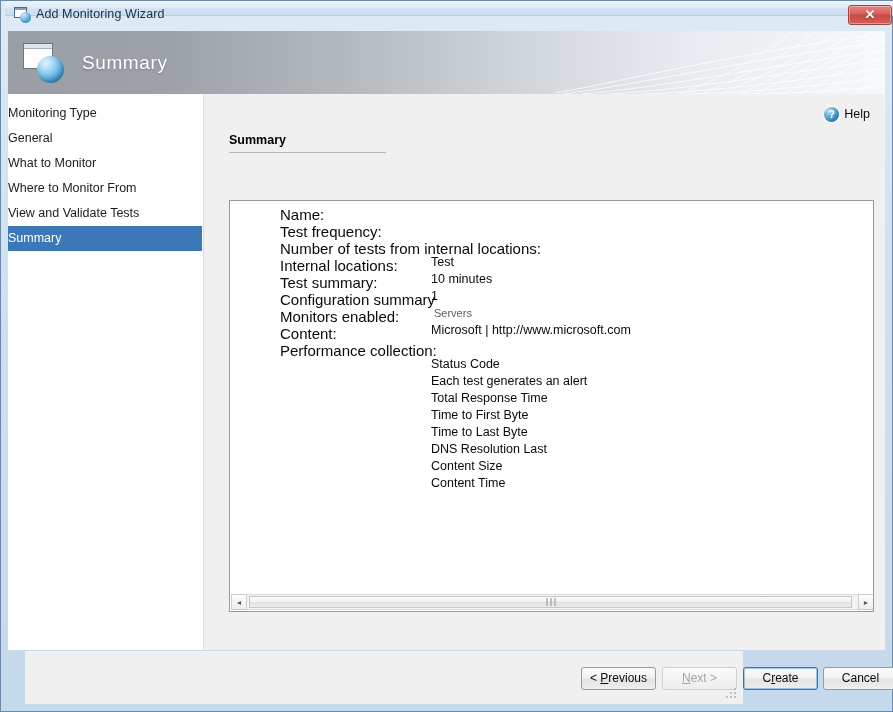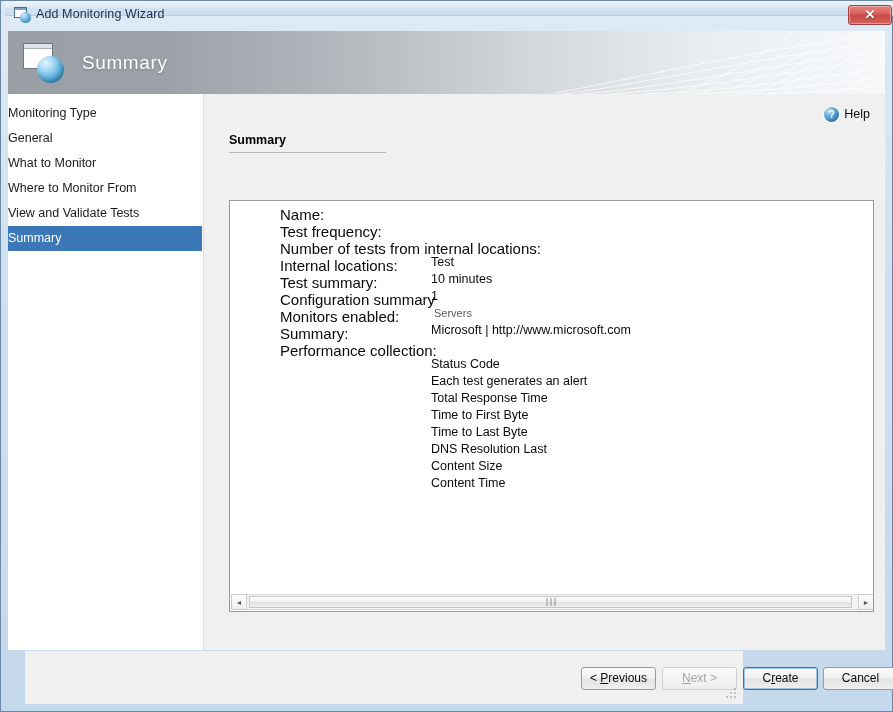--- a/index.html
+++ b/index.html
@@ -485,21 +485,21 @@
               </div>
               <div class="srow">
                 <span class="slabel">Configuration summary</span>
                 <span class="svalue"></span>
               </div>
               <div class="srow">
                 <span class="slabel">Monitors enabled:</span>
                 <span class="svalue">Status Code</span>
               </div>
               <div class="srow">
-                <span class="slabel">Summary:</span>
+                <span class="slabel">Content:</span>
                 <span class="svalue">Each test generates an alert</span>
               </div>
               <div class="srow">
                 <span class="slabel">Performance collection:</span>
                 <span class="svalue">Total Response Time</span>
               </div>
               <div class="srow">
                 <span class="slabel"></span>
                 <span class="svalue">Time to First Byte</span>
               </div>

